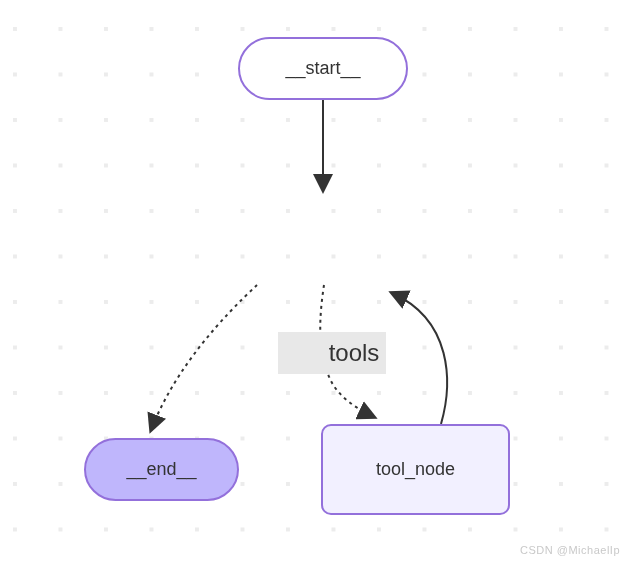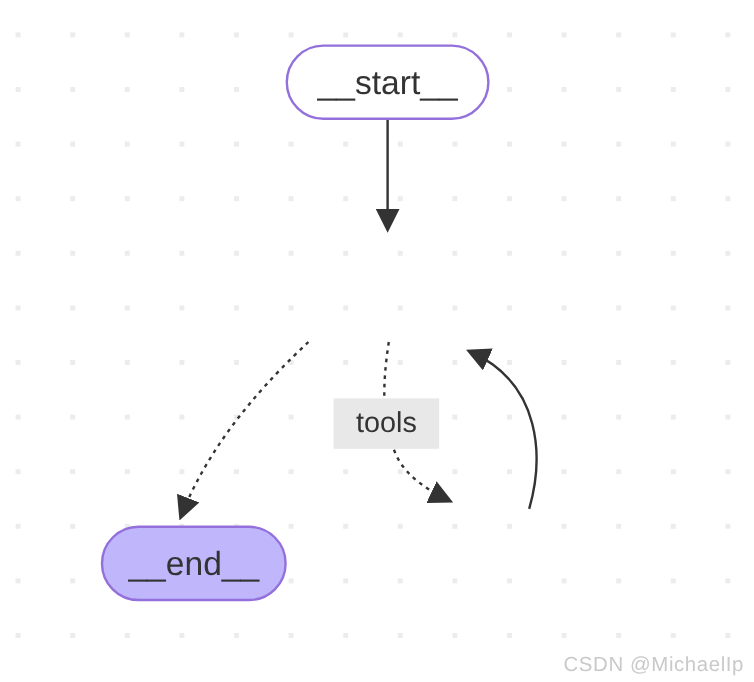--- a/index.html
+++ b/index.html
@@ -25,47 +25,48 @@
     width: 628px;
     height: 568px;
   }
   .node {
     position: absolute;
     box-sizing: border-box;
     display: flex;
     align-items: center;
     justify-content: center;
     color: #333333;
-    font-size: 28px;
+    font-size: 18px;
     border: 2px solid #9370DB;
     z-index: 2;
   }
   .stadium { border-radius: 999px; }
   .rect { border-radius: 10px; }
   .node-start   { left: 238px; top: 37px;  width: 170px; height: 63px; background: #ffffff; }
   .node-chat    { left: 225px; top: 193px; width: 192px; height: 90px; background: #f2f0ff; }
   .node-tool    { left: 321px; top: 424px; width: 189px; height: 91px; background: #f2f0ff; }
   .node-end     { left: 84px;  top: 438px; width: 155px; height: 63px; background: #bfb6fc; }
   .edge-label {
     position: absolute;
     left: 278px; top: 332px;
-    width: 88px; height: 42px;
+    width: 64px; height: 42px;
     display: flex;
     align-items: center;
     justify-content: center;
     background: #e8e8e8;
     color: #333333;
     font-size: 24px;
     z-index: 3;
+    padding-left: 44px;
   }
   .watermark {
     position: absolute;
     right: 8px;
     top: 544px;
-    font-size: 17px;
+    font-size: 11px;
     color: #c9c9c9;
     letter-spacing: 0.5px;
     z-index: 4;
   }
 </style>
 </head>
 <body>
 
 <div class="canvas">
 
@@ -83,20 +84,23 @@
 
   <div class="node stadium node-start">
     <span>__start__</span>
   </div>
 
 
   <div class="edge-label">
     <span>tools</span>
   </div>
 
+  <div class="node rect node-tool">
+    <span>tool_node</span>
+  </div>
 
   <div class="node stadium node-end">
     <span>__end__</span>
   </div>
 
   <div class="watermark">CSDN @MichaelIp</div>
 
 </div>
 
 </body></html>

